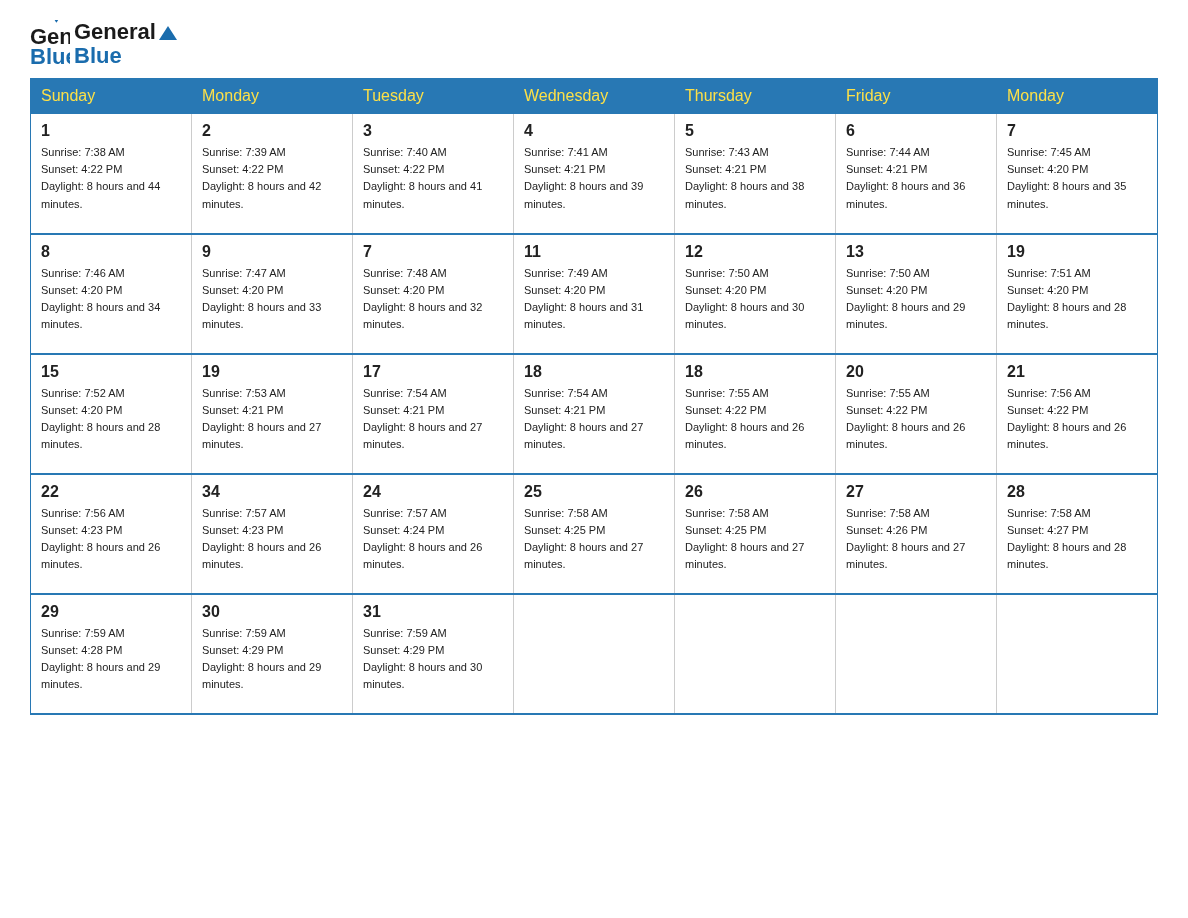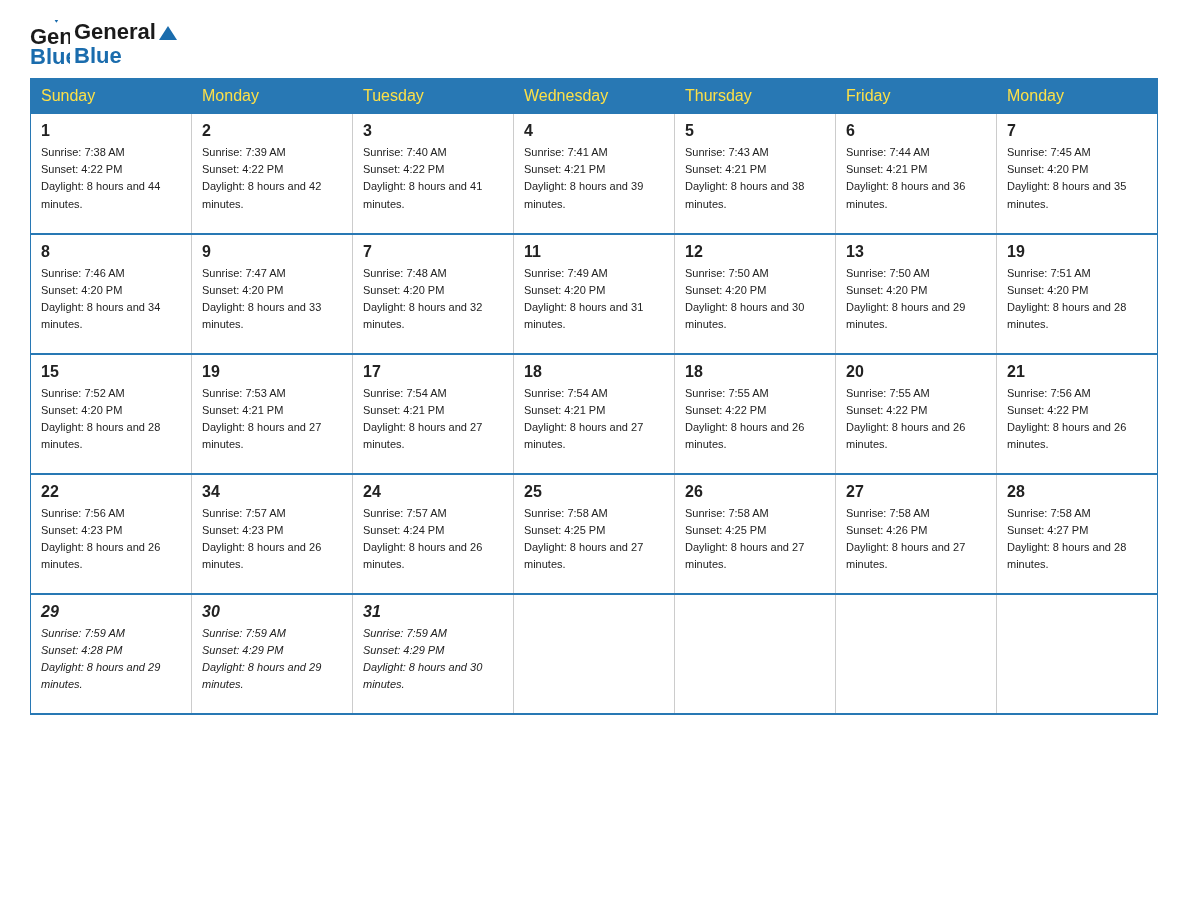--- a/index.html
+++ b/index.html
@@ -74,21 +74,20 @@
     .day-info {
       font-size: 11px;
       line-height: 1.55;
       color: #222;
     }
     .empty {
       background: #fff;
     }
     tbody tr:last-child {
       border-bottom: 2px solid #2878b4;
-      font-style: italic;
     }
   </style>
 </head>
 <body>
 
 <div class="header">
   <div class="logo">
     <svg width="40" height="48" viewBox="0 0 40 48">
 
       <text x="0" y="24" font-size="22" font-weight="bold" fill="#1a1a1a" font-family="Arial">General</text>

